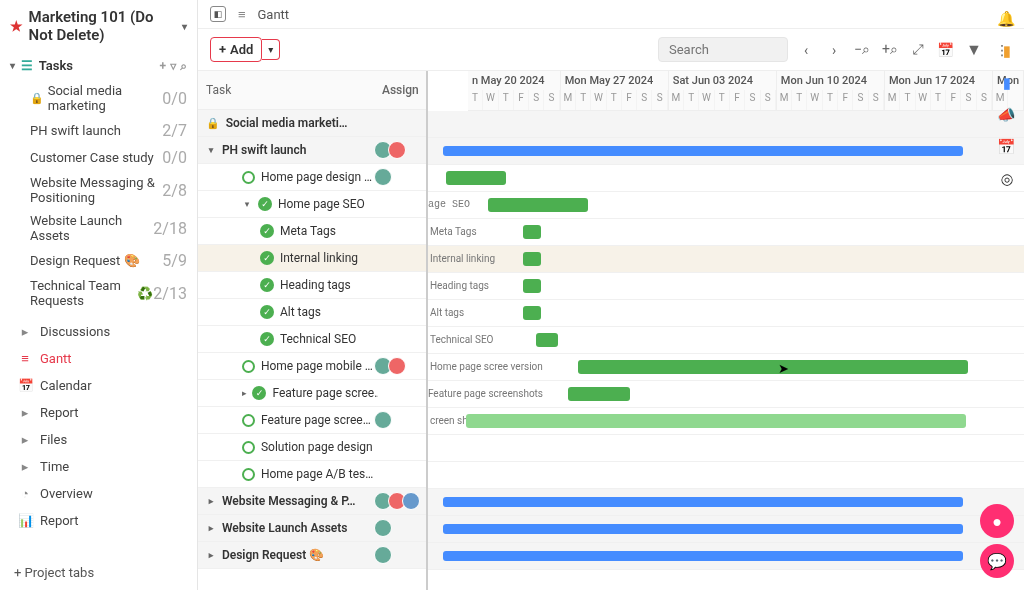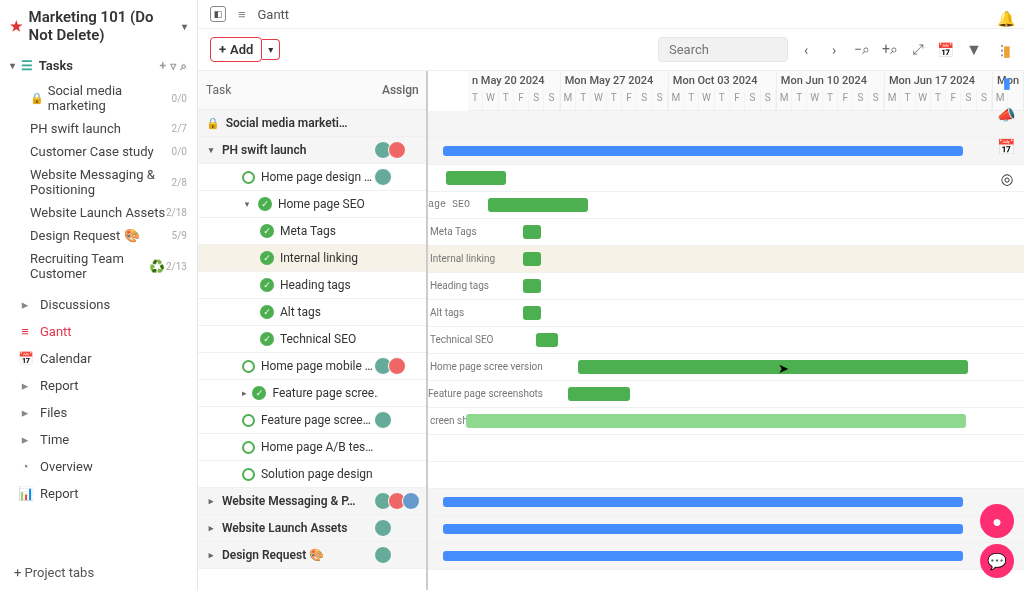--- a/index.html
+++ b/index.html
@@ -6,21 +6,21 @@
 html,body{width:1024px;height:590px;overflow:hidden;background:#fff;color:#333;}
 .app{display:flex;height:590px;}
 .sidebar{width:210px;border-right:1px solid #e5e5e5;display:flex;flex-direction:column;font-size:13px;}
 .sb-head{display:flex;align-items:center;gap:6px;padding:8px 10px;font-weight:600;font-size:15px;}
 .star{color:#d33;font-size:14px;}
 .chev{font-size:10px;color:#666;}
 .sb-section{display:flex;align-items:center;justify-content:space-between;padding:6px 10px;font-weight:600;}
 .sb-section .lft{display:flex;align-items:center;gap:6px;}
 .sb-icons-right{display:flex;gap:4px;color:#999;font-size:12px;}
 .sb-item{display:flex;align-items:center;justify-content:space-between;padding:4px 10px 4px 30px;color:#444;cursor:pointer;}
-.sb-count{font-size:10px;color:#aaa;}
+.sb-count{font-size:16px;color:#aaa;}
 .sb-nav{padding:6px 10px 6px 18px;display:flex;align-items:center;gap:8px;color:#444;cursor:pointer;}
 .sb-nav.active{color:#e6394b;}
 .sb-nav .ico{width:14px;text-align:center;color:#888;}
 .sb-nav.active .ico{color:#e6394b;}
 .sb-foot{margin-top:auto;padding:10px 14px;color:#555;}
 .main{flex:1;display:flex;flex-direction:column;position:relative;}
 .topbar1{display:flex;align-items:center;gap:12px;padding:6px 12px;border-bottom:1px solid #eee;font-size:13px;color:#555;}
 .topbar1 .ic{width:16px;height:16px;border:1px solid #888;border-radius:3px;display:flex;align-items:center;justify-content:center;font-size:9px;}
 .topbar2{display:flex;align-items:center;padding:8px 12px;gap:8px;}
 .addbtn{display:flex;align-items:center;gap:4px;border:1px solid #e6394b;border-radius:4px;padding:4px 8px;font-size:13px;color:#333;font-weight:600;cursor:pointer;}
@@ -133,21 +133,21 @@
         </div>
         <div class="sb-item">
           <span style="display: flex; align-items: center; gap: 4px;">
             <span>Design Request</span>
             <span class="emojisp">🎨</span>
           </span>
           <span class="sb-count">5/9</span>
         </div>
         <div class="sb-item">
           <span style="display: flex; align-items: center; gap: 4px;">
-            <span>Recruiting Team Customer</span>
+            <span>Technical Team Requests</span>
             <span class="emojisp">♻️</span>
           </span>
           <span class="sb-count">2/13</span>
         </div>
       </div>
     <div id="sb-nav" style="margin-top:6px;">
         <div class="sb-nav">
           <span class="ico">▸</span>
           <span>Discussions</span>
         </div>
@@ -306,28 +306,28 @@
                 <span class="circ"></span>
                 <span>Feature page scree…</span>
               </div>
               <div class="c2">
                 <span class="av"></span>
               </div>
             </div>
             <div class="trow">
               <div class="c1 ind2">
                 <span class="circ"></span>
+                <span>Solution page design</span>
+              </div>
+              <div class="c2"></div>
+            </div>
+            <div class="trow">
+              <div class="c1 ind2">
+                <span class="circ"></span>
                 <span>Home page A/B tes…</span>
-              </div>
-              <div class="c2"></div>
-            </div>
-            <div class="trow">
-              <div class="c1 ind2">
-                <span class="circ"></span>
-                <span>Solution page design</span>
               </div>
               <div class="c2"></div>
             </div>
             <div class="trow grp">
               <div class="c1">
                 <span class="togl">▸</span>
                 <span>Website Messaging &amp; P…</span>
               </div>
               <div class="c2">
                 <span class="av"></span>
@@ -374,21 +374,21 @@
                 <div class="d">M</div>
                 <div class="d">T</div>
                 <div class="d">W</div>
                 <div class="d">T</div>
                 <div class="d">F</div>
                 <div class="d">S</div>
                 <div class="d">S</div>
               </div>
             </div>
             <div class="wk">
-              <div class="wlbl">Mon Oct 03 2024</div>
+              <div class="wlbl">Sat Jun 03 2024</div>
               <div class="days">
                 <div class="d">M</div>
                 <div class="d">T</div>
                 <div class="d">W</div>
                 <div class="d">T</div>
                 <div class="d">F</div>
                 <div class="d">S</div>
                 <div class="d">S</div>
               </div>
             </div>

